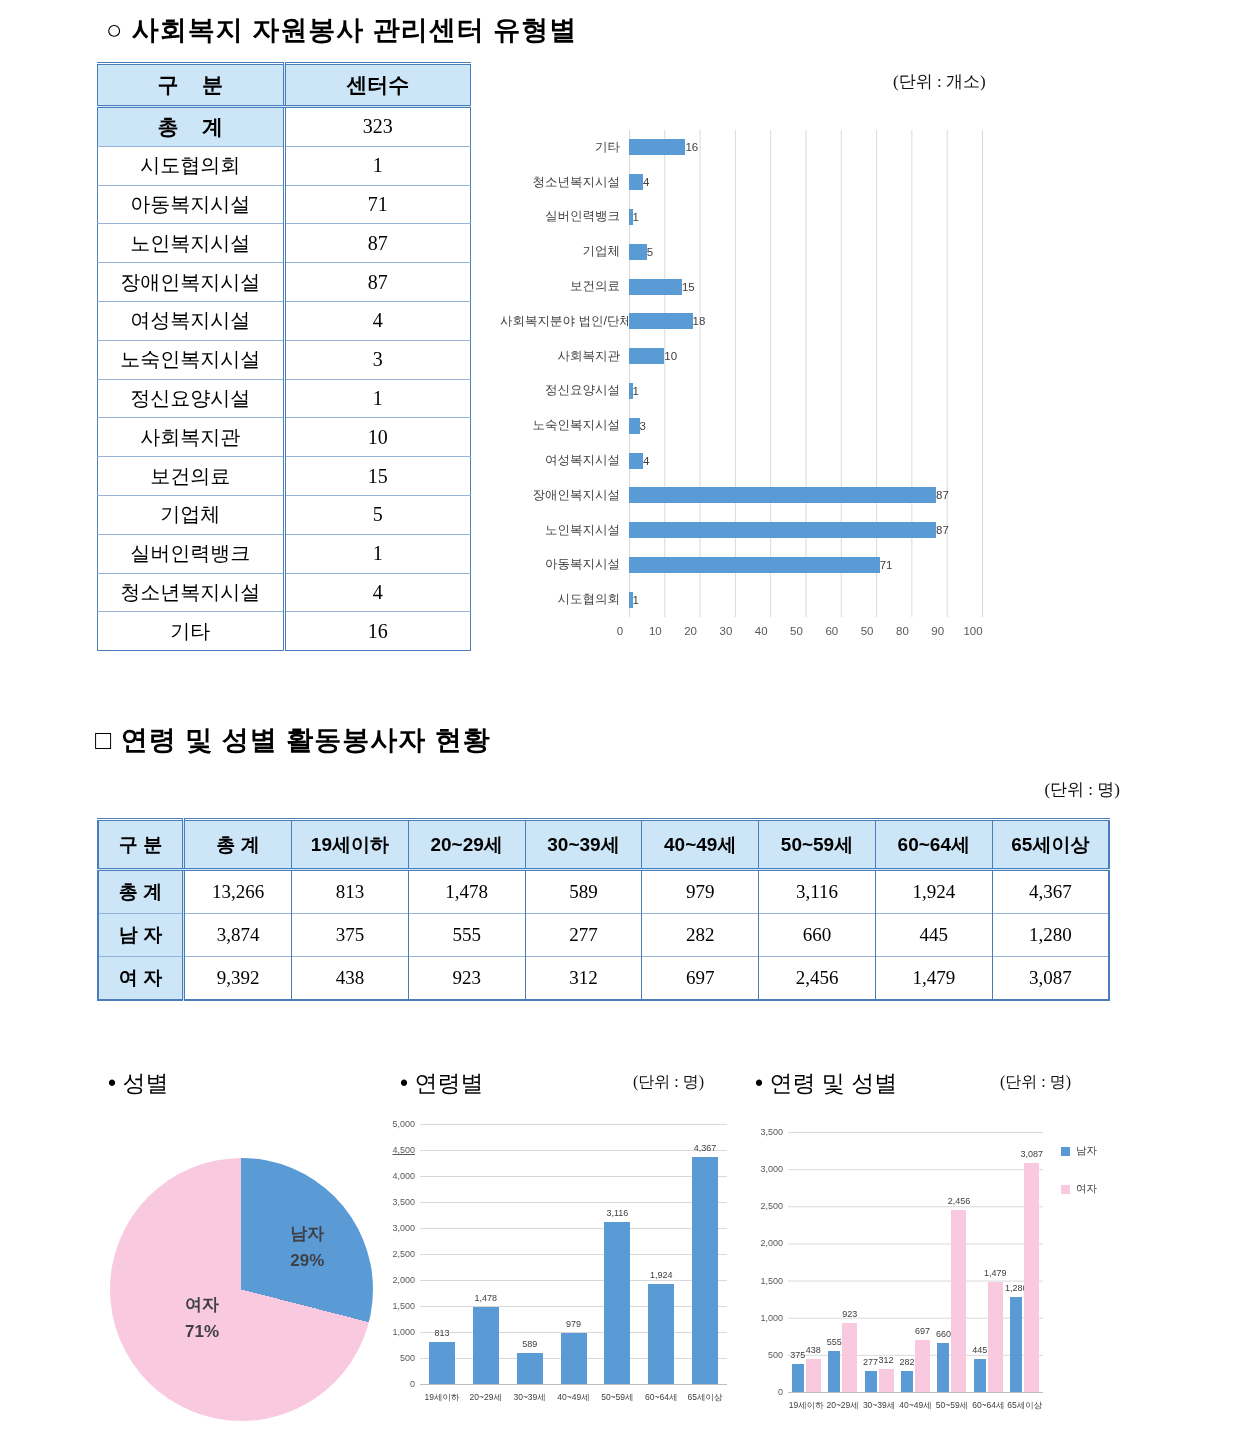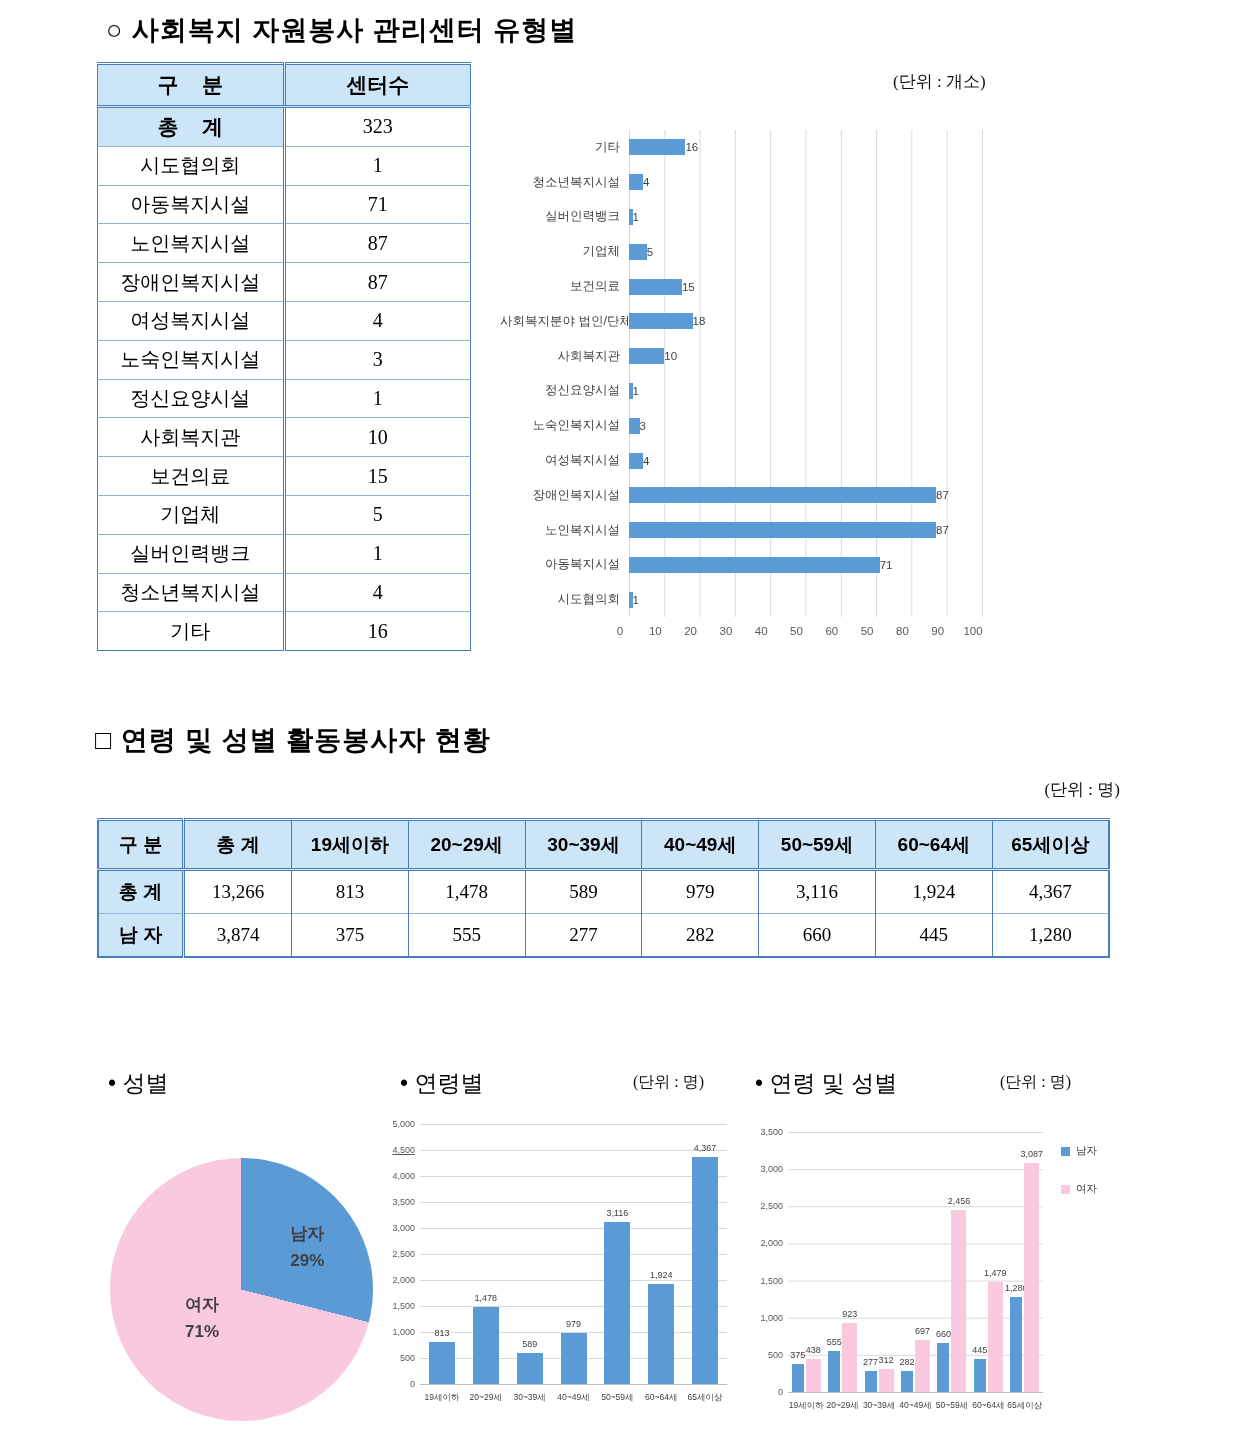--- a/index.html
+++ b/index.html
@@ -294,20 +294,31 @@
         <tr>
           <td class="rowlab">남 자</td>
           <td>3,874</td>
           <td>375</td>
           <td>555</td>
           <td>277</td>
           <td>282</td>
           <td>660</td>
           <td>445</td>
           <td>1,280</td>
+        </tr>
+        <tr>
+          <td class="rowlab">여 자</td>
+          <td>9,392</td>
+          <td>438</td>
+          <td>923</td>
+          <td>312</td>
+          <td>697</td>
+          <td>2,456</td>
+          <td>1,479</td>
+          <td>3,087</td>
         </tr>
       </tbody>
   </table>
 
   <div class="bullet" id="bullet1">• 성별</div>
   <div class="bullet" id="bullet2">• 연령별</div>
   <div class="unit-sm" id="unit-sm2">(단위 : 명)</div>
   <div class="bullet" id="bullet3">• 연령 및 성별</div>
   <div class="unit-sm" id="unit-sm3">(단위 : 명)</div>
 

